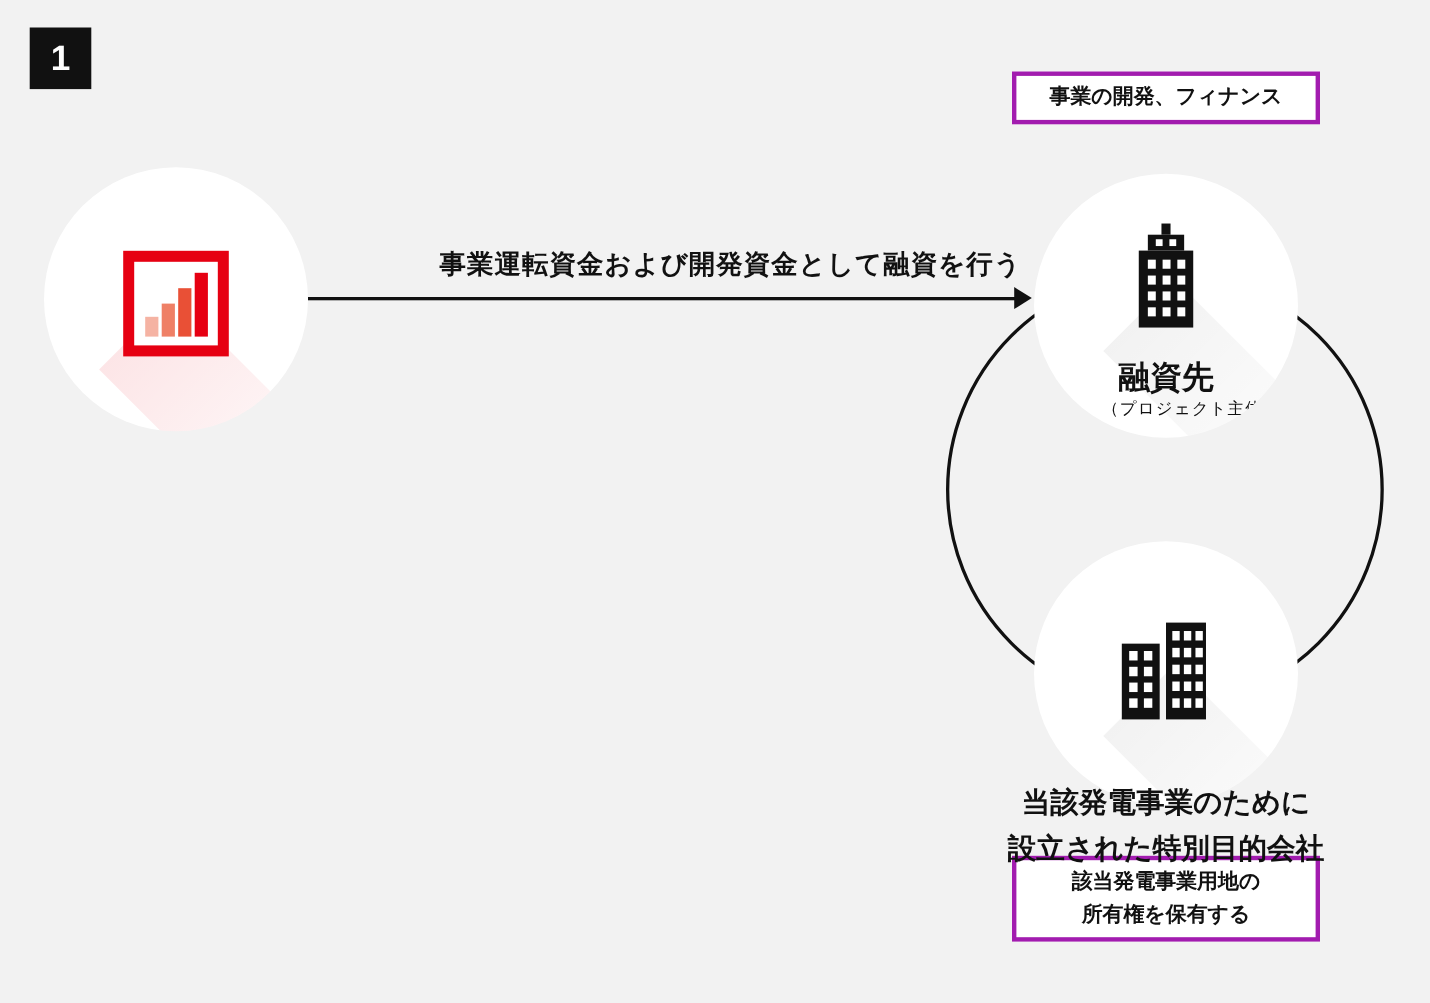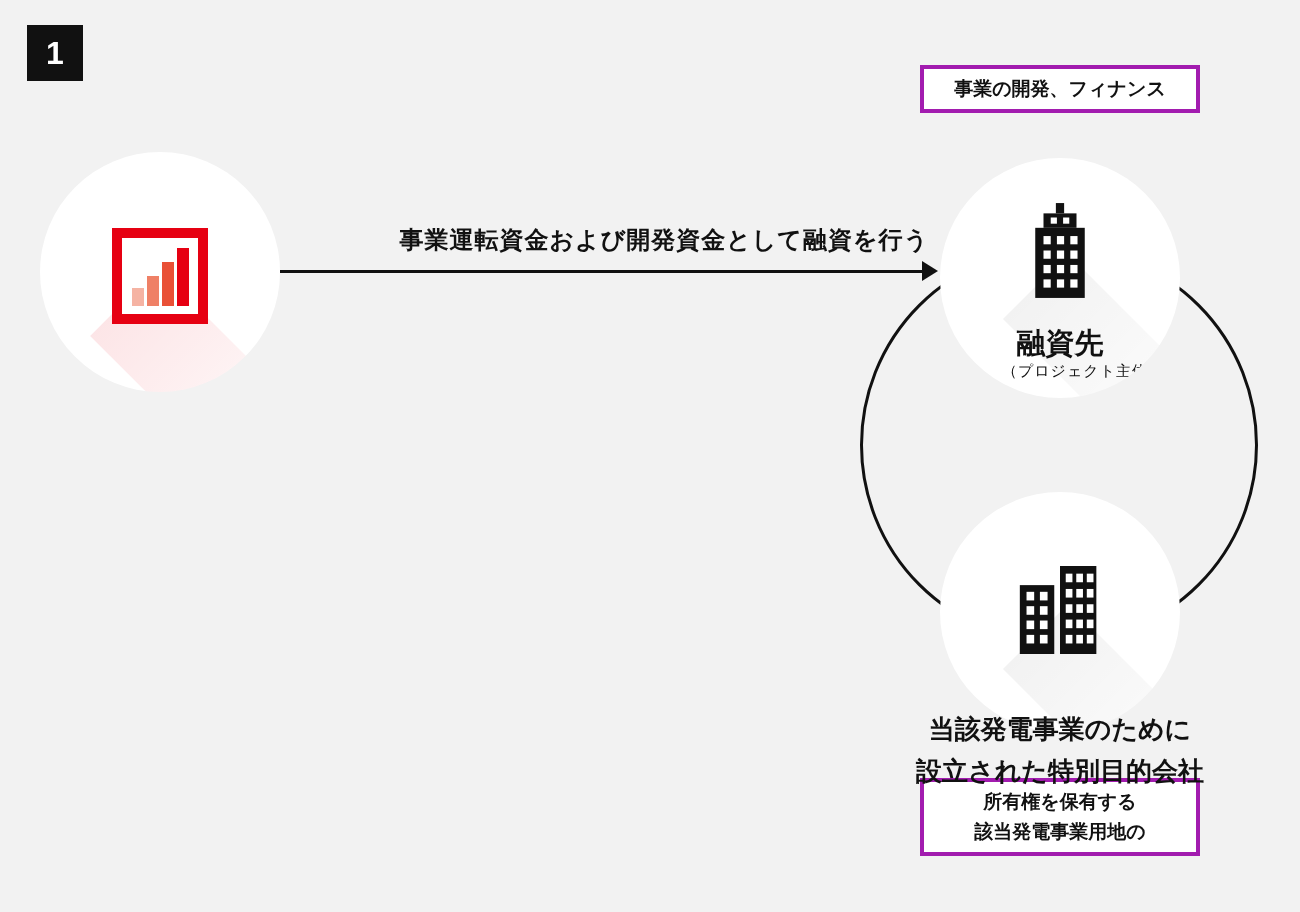--- a/index.html
+++ b/index.html
@@ -179,17 +179,17 @@
         <rect x="74" y="72" width="7" height="9" fill="#fff"></rect>
     </svg>
   </div>
 
   <div class="spc-label">
     <div>当該発電事業のために</div>
     <div>設立された特別目的会社</div>
   </div>
 
   <div class="note note-bottom">
+    <div>該当発電事業用地の</div>
     <div>所有権を保有する</div>
-    <div>該当発電事業用地の</div>
   </div>
 
 </div>
 
 </body></html>

